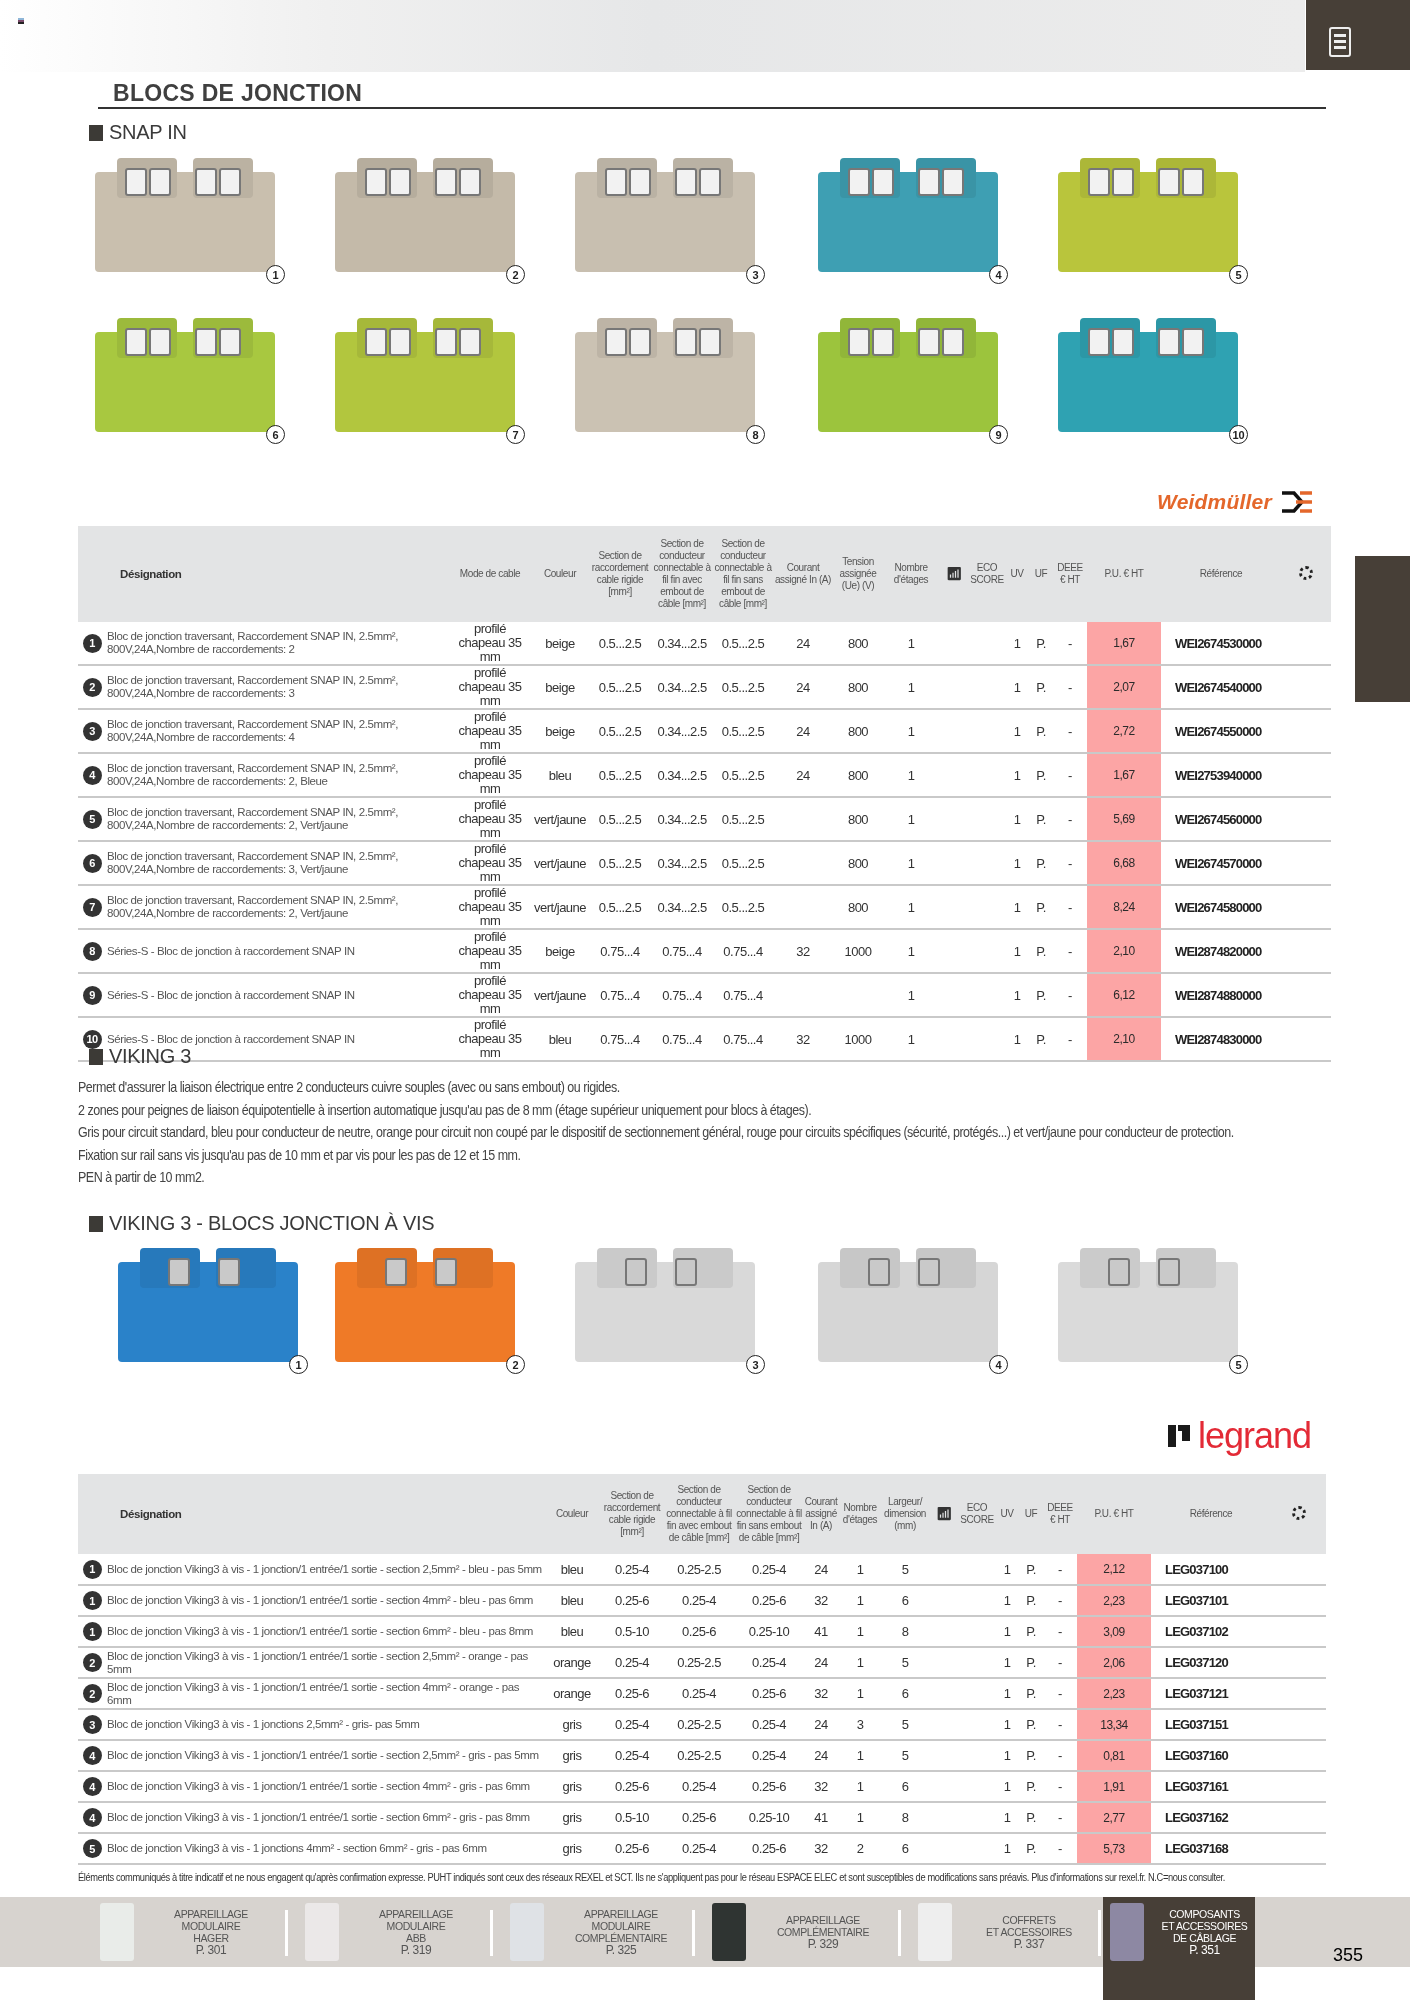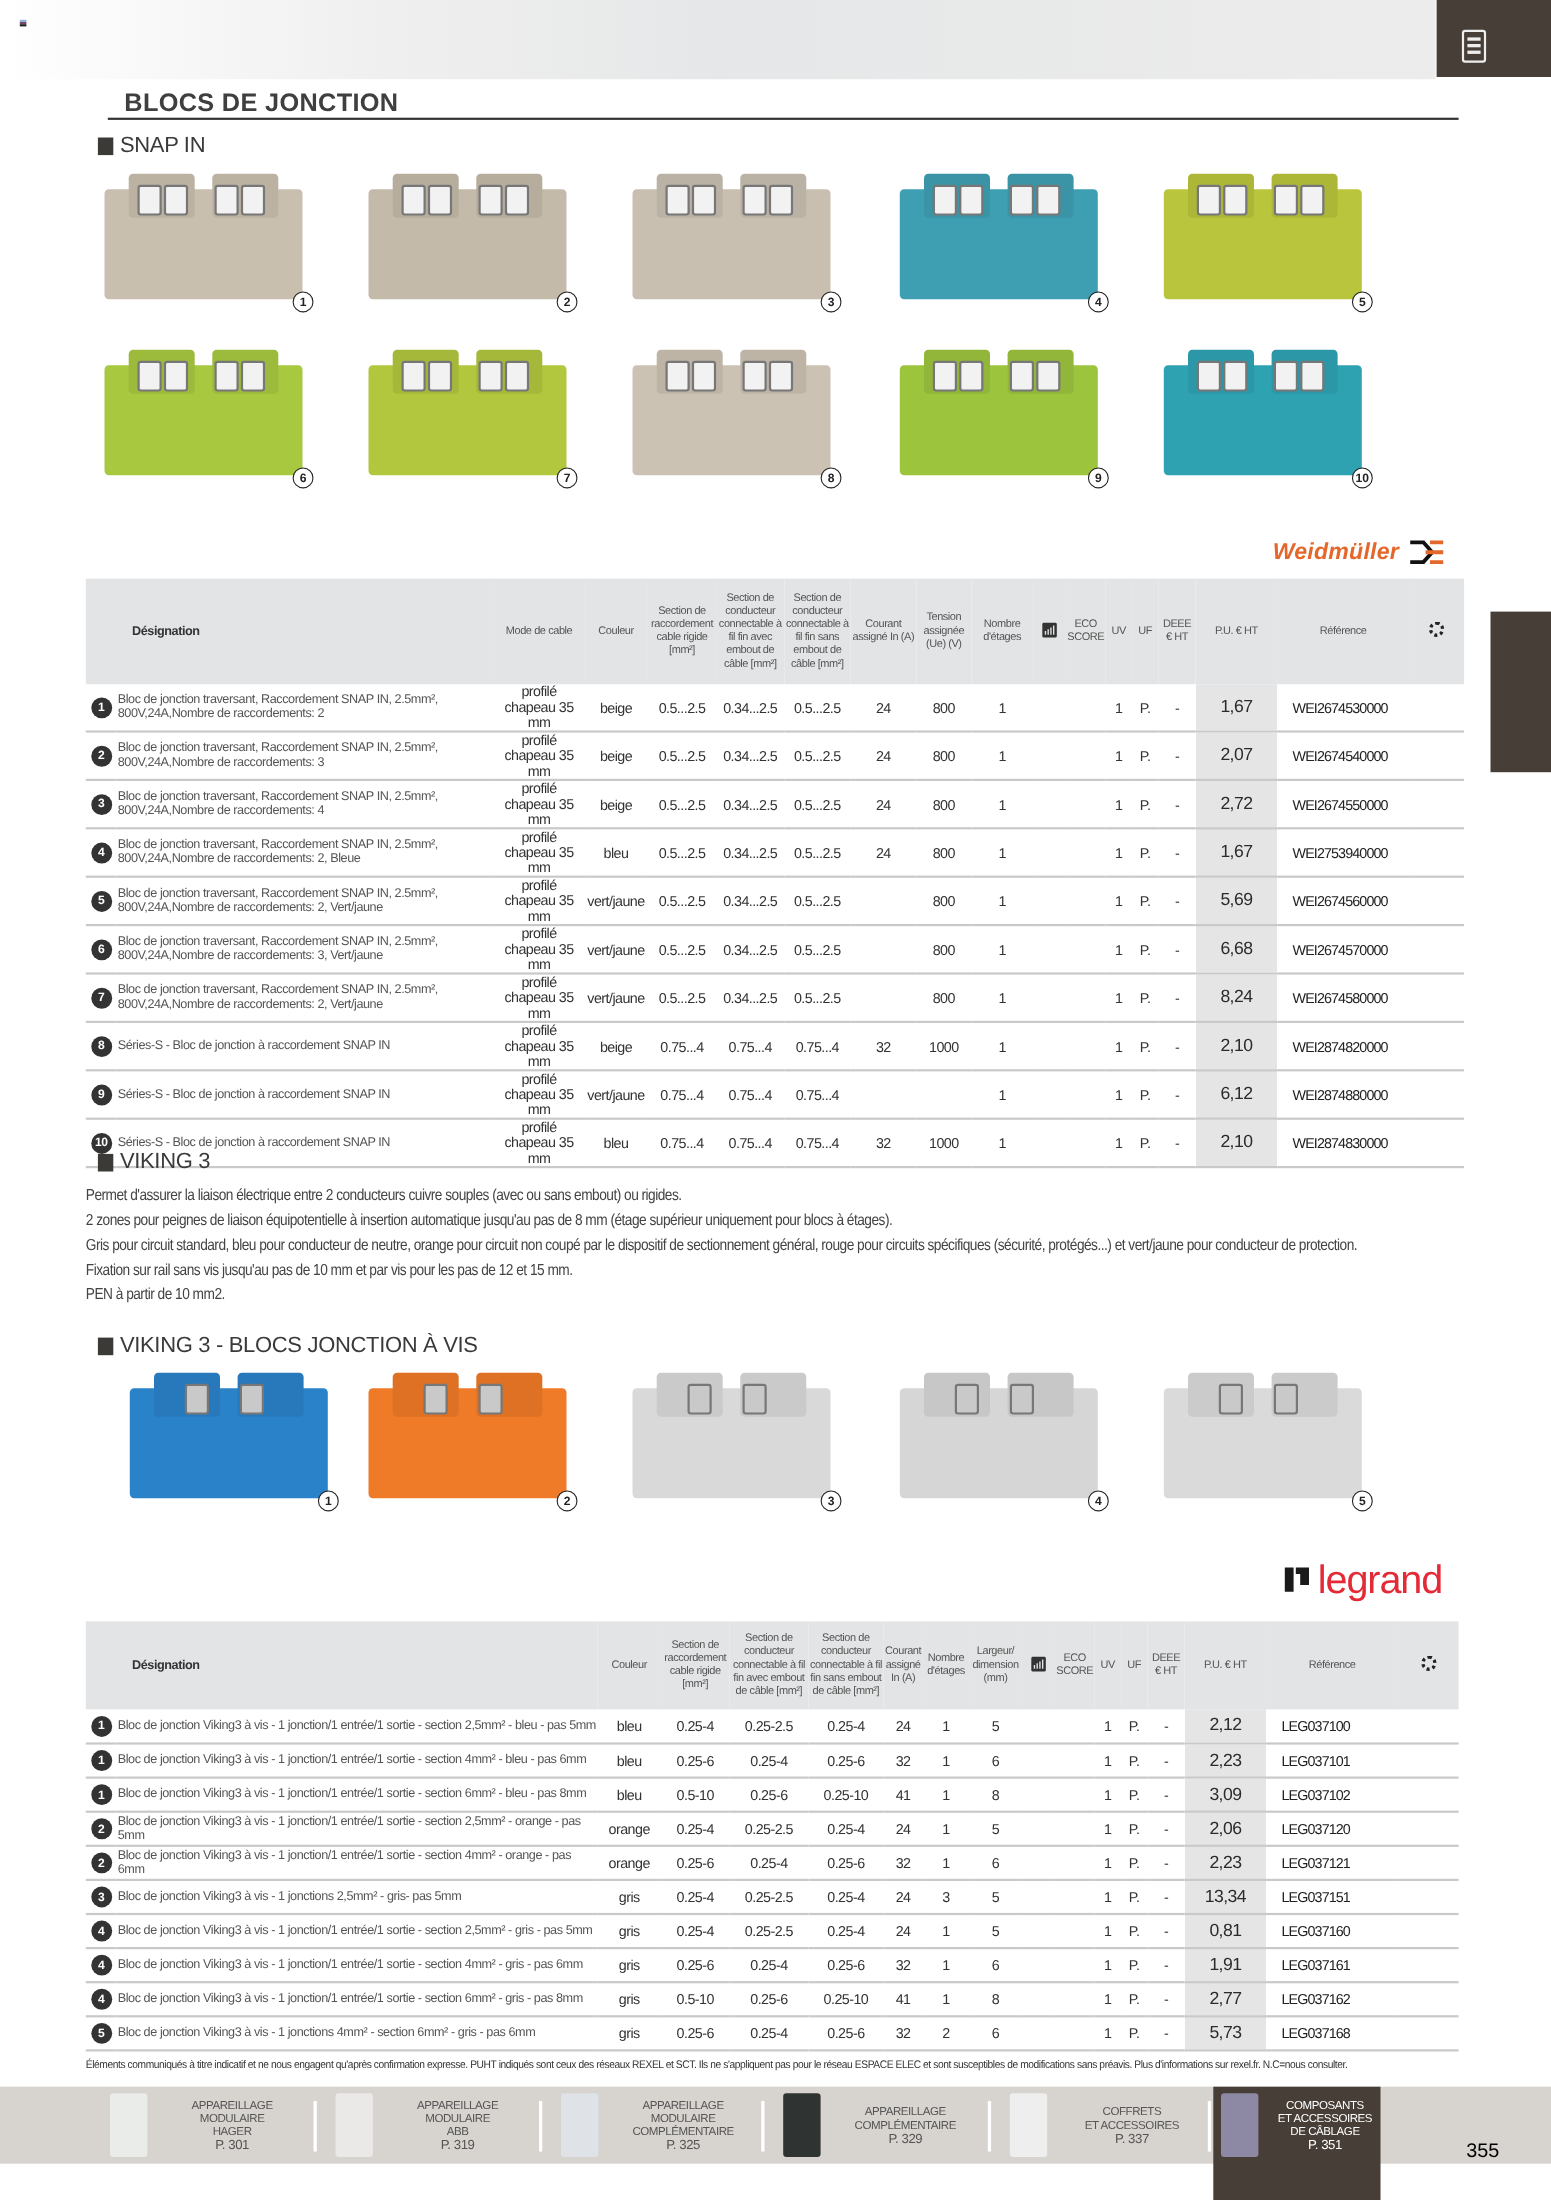--- a/index.html
+++ b/index.html
@@ -37,22 +37,22 @@
   .brand-legrand { position: absolute; left: 1166px; top: 1418px; display: flex; align-items: center; }
   .brand-legrand .txt { font-size: 36px; font-weight: normal; color: #e32a36; letter-spacing: -1px; line-height: 1; }
 
   
   table.spec { position: absolute; border-collapse: collapse; table-layout: fixed; font-family: "Liberation Sans", sans-serif; }
   table.spec thead th { background: #e3e4e5; font-weight: normal; color: #555; font-size: 10px; line-height: 12px; text-align: center; vertical-align: middle; padding: 0 1px; letter-spacing: -0.4px; }
   table.spec thead th.desig { text-align: left; padding-left: 42px; font-weight: bold; color: #333; font-size: 11.5px; }
   table.spec tbody td { border-bottom: 2px solid #c9c9c9; font-size: 13px; color: #333; text-align: center; vertical-align: middle; padding: 0 1px; letter-spacing: -0.5px; white-space: nowrap; overflow: hidden; }
   table.spec tbody td.desc { text-align: left; font-size: 11.5px; color: #555; line-height: 13px; white-space: normal; letter-spacing: -0.4px; }
   table.spec tbody td.mode { font-size: 13px; line-height: 14px; white-space: normal; }
-  table.spec tbody td.price { background: #e5e5e5; font-size: 16px; color: #2b2b2b; }
-  table.spec tbody td.ref { font-weight: normal; color: #222; font-size: 13px; text-align: left; padding-left: 14px; letter-spacing: -0.8px; }
+  table.spec tbody td.price { background: #fca5a5; font-size: 12px; color: #2b2b2b; }
+  table.spec tbody td.ref { font-weight: bold; color: #222; font-size: 13px; text-align: left; padding-left: 14px; letter-spacing: -0.8px; }
   table.spec tbody td.badgecell { position: relative; }
   .rowbadge { display: inline-flex; width: 19px; height: 19px; border-radius: 50%; background: #333; color: #fff; font-size: 11px; font-weight: bold; align-items: center; justify-content: center; }
   .th-icon { display: inline-block; color: #333; font-size: 13px; }
   .recycle { display: inline-block; width: 14px; height: 14px; border-radius: 50%; border: 3px dotted #222; }
 
   .viking-desc { position: absolute; left: 78px; top: 1076px; font-size: 14.5px; line-height: 22.5px; color: #444; letter-spacing: -0.55px; transform: scaleX(0.86); transform-origin: left top; white-space: nowrap; }
 
   .disclaimer { position: absolute; left: 78px; top: 1872px; font-size: 10px; color: #333; letter-spacing: -0.4px; white-space: nowrap; transform: scaleX(0.93); transform-origin: left top; }
 
   

